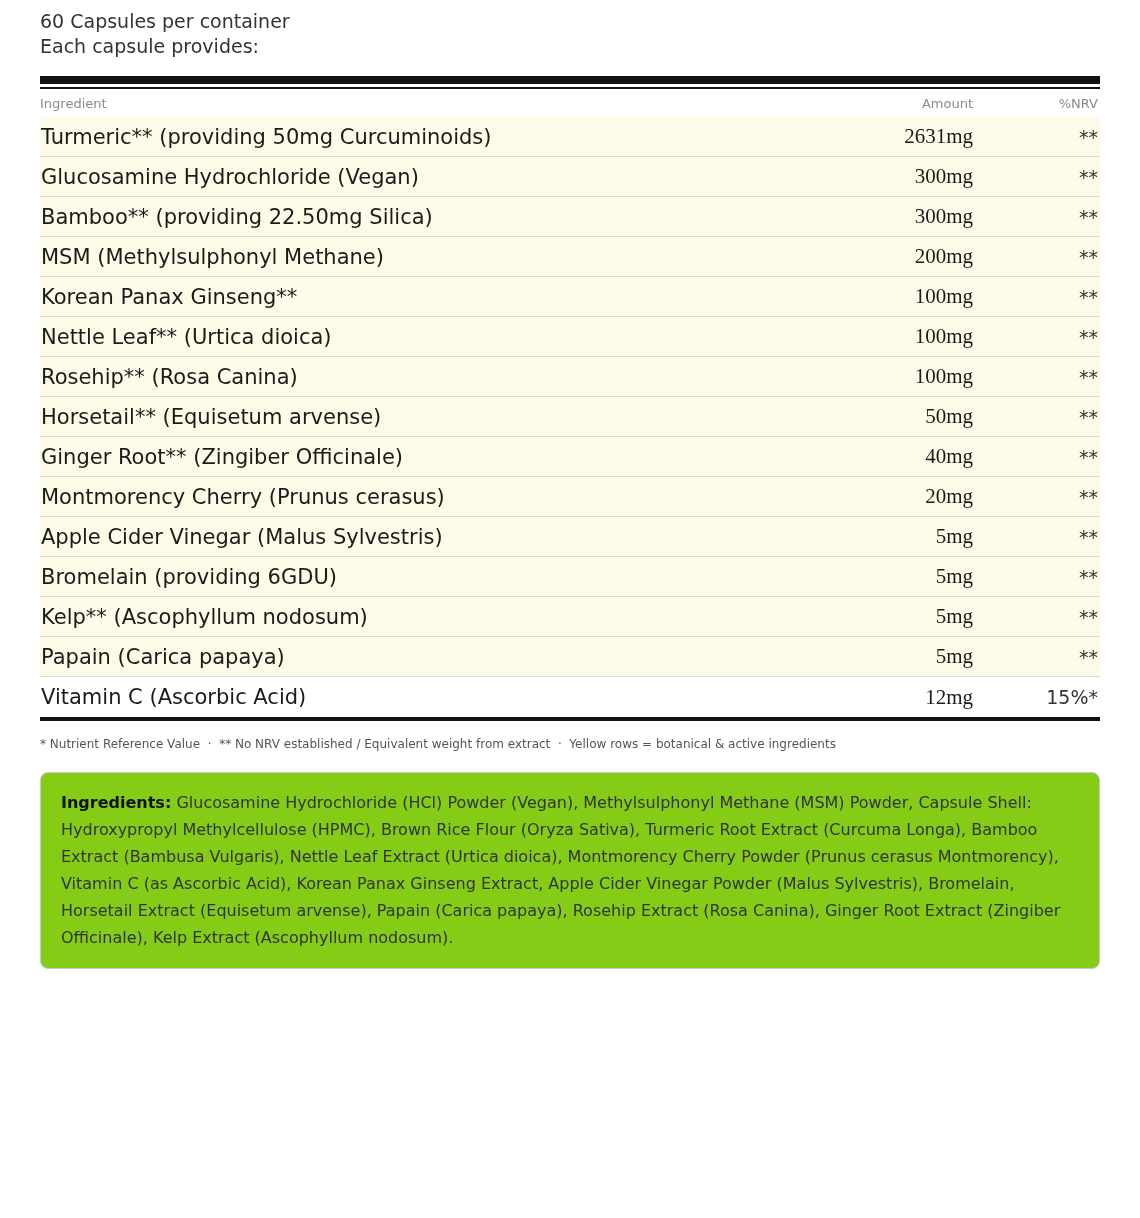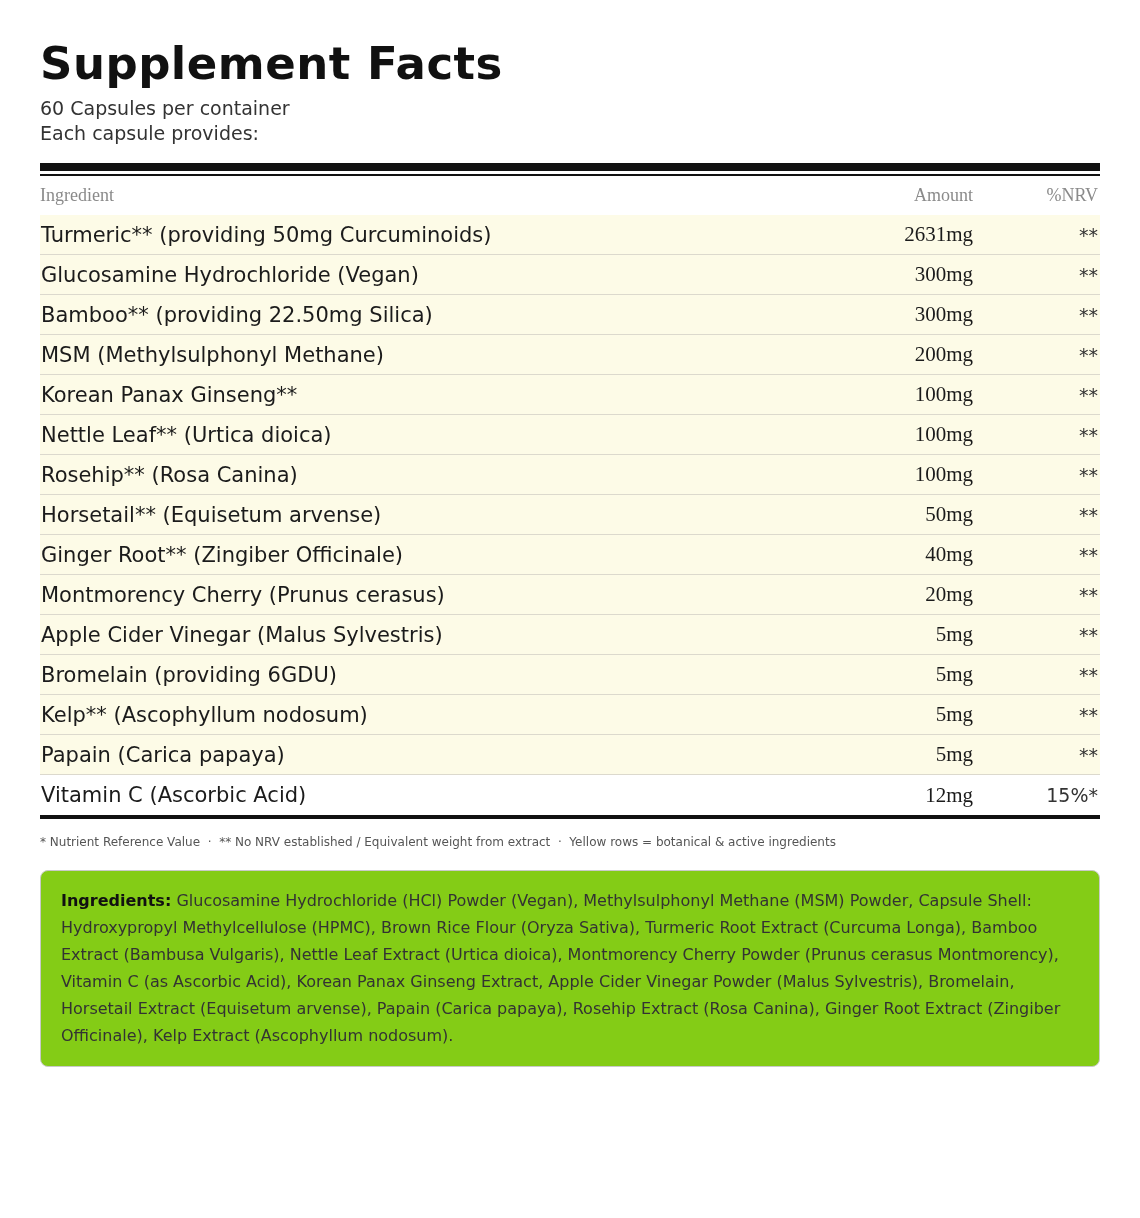--- a/index.html
+++ b/index.html
@@ -46,24 +46,23 @@
     height:2px;
     background:var(--rule);
   }
 
   .grid-cols{
     display:grid;
     grid-template-columns:1fr 150px 127px;
     align-items:center;
   }
   .thead{
-    height:39px;
-    font-size:18px;
+    height:28px;
+    font-size:13px;
     color:var(--header-text);
-    font-family:Liberation Serif, serif;
   }
   .thead .amt, .thead .nrv{ text-align:right; }
   .thead .nrv{ padding-right:2px; }
 
   .row{
     height:40px;
     font-size:21px;
     color:var(--body-text);
     border-bottom:1px solid var(--sep);
     padding-left:1px;
@@ -102,21 +101,20 @@
     line-height:27px;
     color:#333;
   }
   .ingredients-box b{ color:#111; }
 </style>
 </head>
 <body>
 
 <div class="page">
 
-  <h1 class="title">Supplement Facts</h1>
 
   <div class="subtitle-block">
     <p class="subtitle">60 Capsules per container</p>
     <p class="subtitle">Each capsule provides:</p>
   </div>
 
   <div class="bar-thick"></div>
   <div class="bar-thin"></div>
 
   <div>

